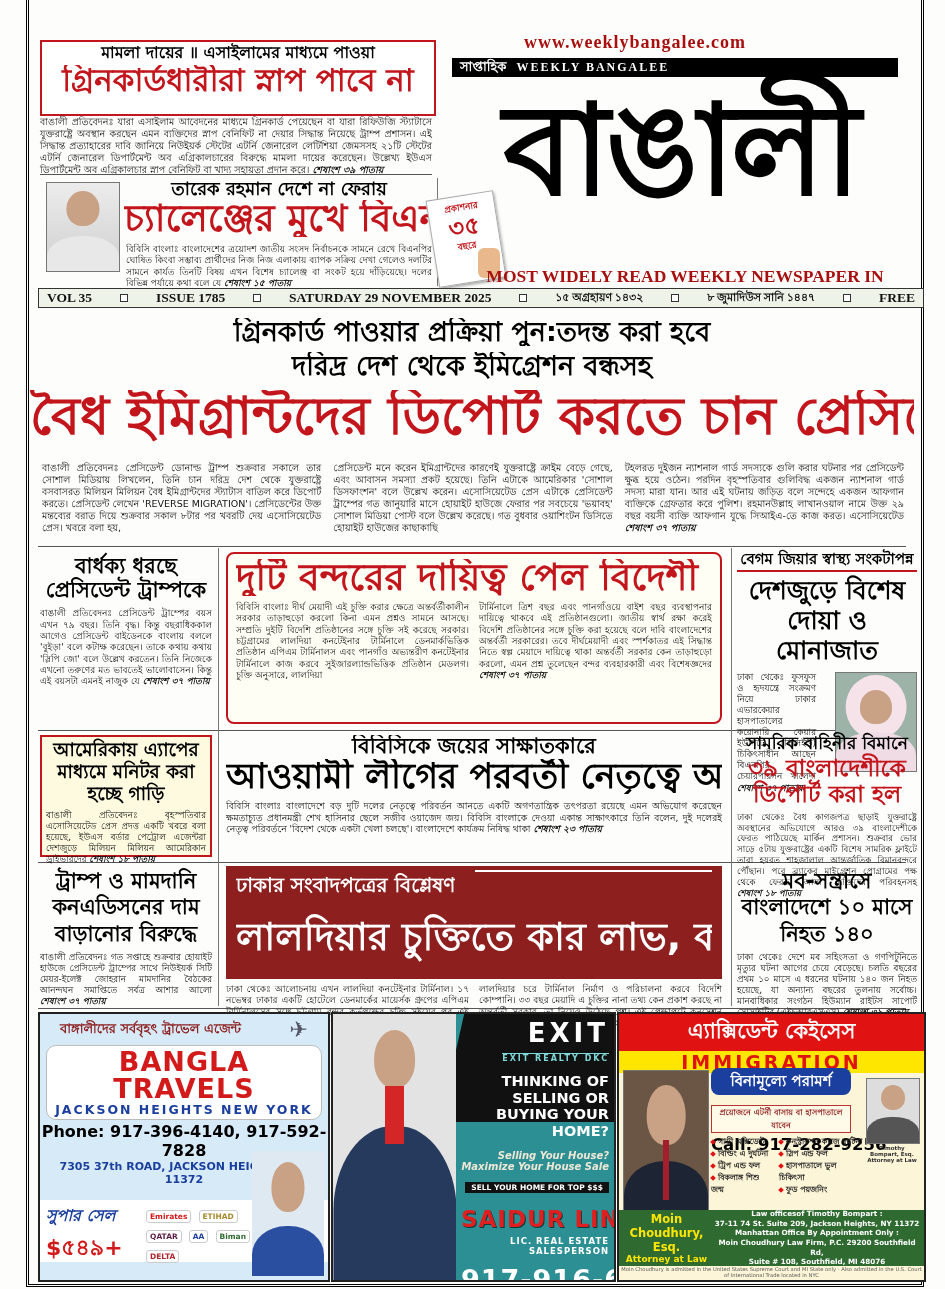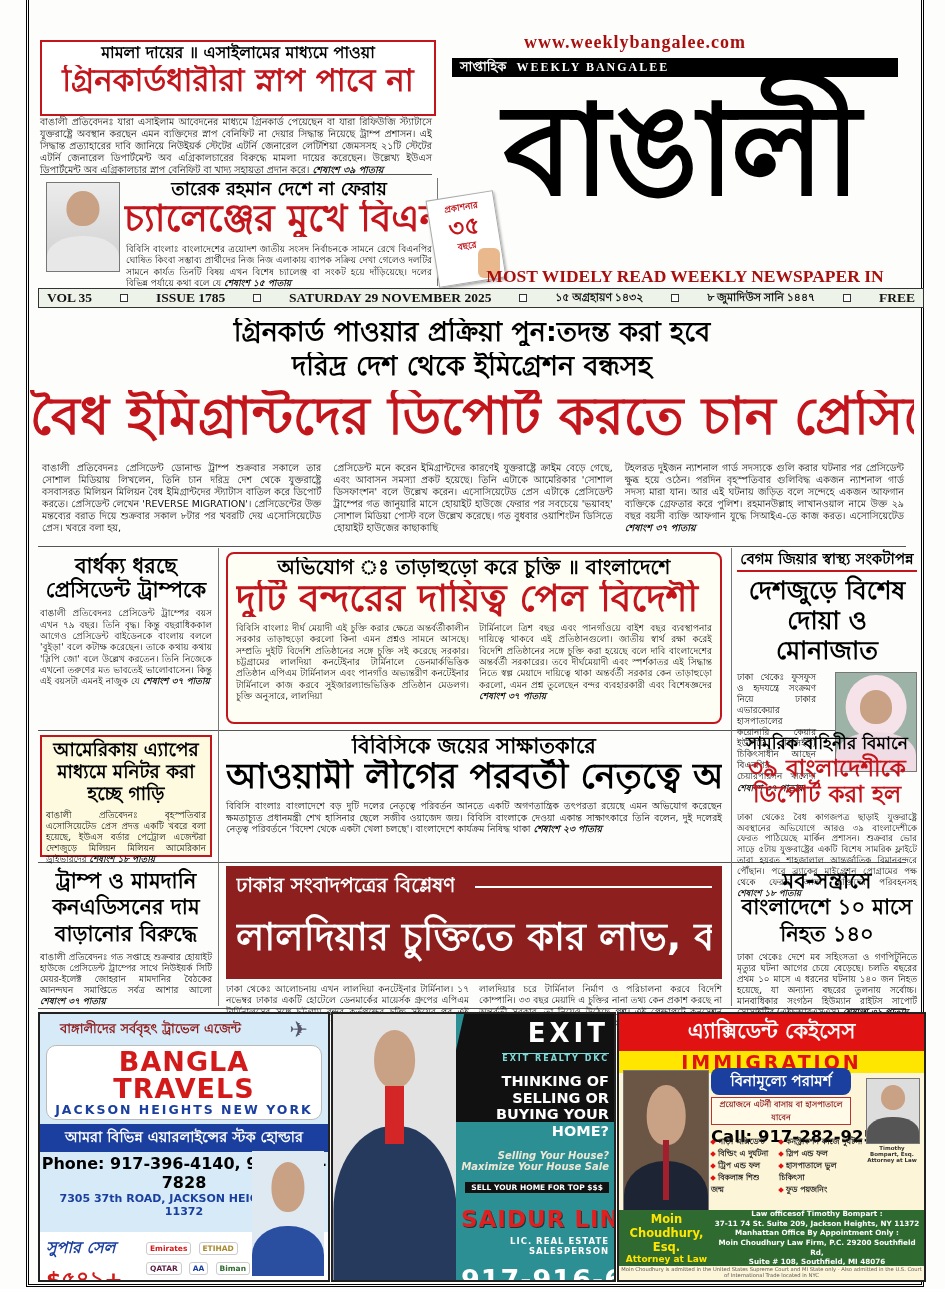--- a/index.html
+++ b/index.html
@@ -165,21 +165,20 @@
 
   <div class="abs" style="left:40px;top:554px;width:172px;">
     <div class="hl-blk c" style="font-size:21px;line-height:1.15;">বার্ধক্য ধরছে প্রেসিডেন্ট ট্রাম্পকে</div>
     <p class="body-txt" style="margin:6px 0 0;font-size:9px;">
       <span>বাঙালী প্রতিবেদনঃ প্রেসিডেন্ট ট্রাম্পের বয়স এখন ৭৯ বছর। তিনি বৃদ্ধ। কিন্তু বছরাধিককাল আগেও প্রেসিডেন্ট বাইডেনকে বাংলায় বললে 'বুইড়া' বলে কটাক্ষ করেছেন। তাকে কথায় কথায় 'স্লিপি জো' বলে উল্লেখ করতেন। তিনি নিজেকে এখনো তরুণের মত ভাবতেই ভালোবাসেন। কিন্তু এই বয়সটা এমনই নাজুক যে</span>
       <span class="cont">শেষাংশ ৩৭ পাতায়</span>
     </p>
   </div>
 
   <div class="abs creambox" style="left:226px;top:552px;width:496px;height:172px;padding:3px 8px;box-sizing:border-box;">
-    <div class="kicker c nowrap" style="font-size:20px;">অভিযোগ ঃ তাড়াহুড়ো করে চুক্তি ॥ বাংলাদেশে</div>
     <div class="hl-red c nowrap" style="font-size:37px;margin-top:2px;">দুটি বন্দরের দায়িত্ব পেল বিদেশী প্রতিষ্ঠান</div>
     <div style="display:flex;gap:10px;margin-top:6px;">
       <p class="body-txt" style="flex:1;margin:0;font-size:9px;">বিবিসি বাংলাঃ দীর্ঘ মেয়াদী এই চুক্তি করার ক্ষেত্রে অন্তর্বর্তীকালীন সরকার তাড়াহুড়ো করলো কিনা এমন প্রশ্নও সামনে আসছে। সম্প্রতি দুইটি বিদেশি প্রতিষ্ঠানের সঙ্গে চুক্তি সই করেছে সরকার। চট্টগ্রামের লালদিয়া কনটেইনার টার্মিনালে ডেনমার্কভিত্তিক প্রতিষ্ঠান এপিএম টার্মিনালস এবং পানগাঁও অভ্যন্তরীণ কনটেইনার টার্মিনালে কাজ করবে সুইজারল্যান্ডভিত্তিক প্রতিষ্ঠান মেডলগ। চুক্তি অনুসারে, লালদিয়া</p>
       <p class="body-txt" style="flex:1;margin:0;font-size:9px;">
         <span>টার্মিনালে ত্রিশ বছর এবং পানগাঁওয়ে বাইশ বছর ব্যবস্থাপনার দায়িত্বে থাকবে এই প্রতিষ্ঠানগুলো। জাতীয় স্বার্থ রক্ষা করেই বিদেশি প্রতিষ্ঠানের সঙ্গে চুক্তি করা হয়েছে বলে দাবি বাংলাদেশের অন্তর্বর্তী সরকারের। তবে দীর্ঘমেয়াদী এবং স্পর্শকাতর এই সিদ্ধান্ত নিতে স্বল্প মেয়াদে দায়িত্বে থাকা অন্তর্বর্তী সরকার কেন তাড়াহুড়ো করলো, এমন প্রশ্ন তুলেছেন বন্দর ব্যবহারকারী এবং বিশেষজ্ঞদের</span>
         <span class="cont">শেষাংশ ৩৭ পাতায়</span>
       </p>
     </div>
   </div>
 
@@ -228,21 +227,21 @@
   <div class="abs" style="left:40px;top:868px;width:172px;">
     <div class="hl-blk c" style="font-size:21px;line-height:1.25;">ট্রাম্প ও মামদানি কনএডিসনের দাম বাড়ানোর বিরুদ্ধে</div>
     <p class="body-txt" style="margin:5px 0 0;font-size:8.8px;">
       <span>বাঙালী প্রতিবেদনঃ গত সপ্তাহে শুক্রবার হোয়াইট হাউজে প্রেসিডেন্ট ট্রাম্পের সাথে নিউইয়র্ক সিটি মেয়র-ইলেক্ট জোহরান মামদানির বৈঠকের আনন্দঘন সমাপ্তিতে সর্বত্র আশার আলো</span>
       <span class="cont">শেষাংশ ৩৭ পাতায়</span>
     </p>
   </div>
 
   <div class="abs" style="left:226px;top:866px;width:496px;">
     <div class="maroonbox" style="padding:4px 10px 8px;">
-      <div style="display:flex;align-items:center;gap:20px;">
+      <div style="display:flex;gap:20px;">
         <span class="b nowrap" style="font-size:20px;">ঢাকার সংবাদপত্রের বিশ্লেষণ</span>
         <span style="flex:1;border-top:2px solid #fff;"></span>
       </div>
       <div class="b c nowrap" style="font-size:38px;margin-top:4px;">লালদিয়ার চুক্তিতে কার লাভ, কার ক্ষতি</div>
     </div>
     <div style="display:flex;gap:10px;margin-top:5px;">
       <p class="body-txt" style="flex:1;margin:0;font-size:9px;">ঢাকা থেকেঃ আলোচনায় এখন লালদিয়া কনটেইনার টার্মিনাল। ১৭ নভেম্বর ঢাকার একটি হোটেলে ডেনমার্কের মায়ের্সক গ্রুপের এপিএম টার্মিনালসের সঙ্গে চট্টগ্রাম বন্দর কর্তৃপক্ষের চুক্তি সইয়ের পর এই আলোচনা রাজপথে বিক্ষোভেও গড়িয়েছে। চুক্তি অনুযায়ী, পতেঙ্গায়</p>
       <p class="body-txt" style="flex:1;margin:0;font-size:9px;">
         <span>লালদিয়ার চরে টার্মিনাল নির্মাণ ও পরিচালনা করবে বিদেশি কোম্পানি। ৩৩ বছর মেয়াদি এ চুক্তির নানা তথ্য কেন প্রকাশ করছে না অন্তর্বর্তী সরকার, তা নিয়েও উঠেছে প্রশ্ন। এই প্রেক্ষাপটে কনসেশন চুক্তি আসলে কী? লালদিয়ার কনসেশন চুক্তিতে কী কী</span>
         <span class="cont">শেষাংশ ২১ পাতায়</span>
@@ -260,21 +259,20 @@
 
   <div class="abs ad bt" style="left:38px;top:1012px;width:288px;height:266px;">
     <div style="display:flex;align-items:center;padding:3px 20px;">
       <span class="tag">বাঙ্গালীদের সর্ববৃহৎ ট্রাভেল এজেন্ট</span>
       <span style="font-size:22px;margin-left:auto;color:#556;">✈</span>
     </div>
     <div class="namebox" style="margin:0 6px;">
       <div class="brand">BANGLA TRAVELS</div>
       <div class="loc">JACKSON HEIGHTS NEW YORK</div>
     </div>
-    <div class="band1" style="margin-top:4px;">আমরা বিভিন্ন এয়ারলাইন্সের স্টক হোল্ডার</div>
     <div class="phone" style="margin-top:2px;">Phone: 917-396-4140, 917-592-7828</div>
     <div class="addr">7305 37th ROAD, JACKSON HEIGHTS, NY 11372</div>
     <div style="position:relative;background:#fff;height:62px;margin-top:14px;padding:3px 6px;box-sizing:border-box;">
       <div style="color:#1b3f9e;font-weight:bold;font-style:italic;font-size:16px;">সুপার সেল</div>
       <div style="color:#d31a1a;font-weight:bold;font-size:22px;">$৫৪৯+</div>
       <div style="position:absolute;left:105px;top:4px;width:110px;">
         <span class="chip" style="color:#d31a1a;">Emirates</span>
         <span class="chip" style="color:#a98a2f;">ETIHAD</span>
         <span class="chip" style="color:#5c1d45;">QATAR</span>
         <span class="chip" style="color:#1b3f9e;">AA</span>
@@ -314,21 +312,21 @@
   <div class="abs ad imm" style="left:617px;top:1012px;width:305px;height:266px;">
     <div class="band-red">এ্যাক্সিডেন্ট কেইসেস</div>
     <div class="band-yel">IMMIGRATION</div>
     <div class="portrait" style="position:absolute;left:4px;top:56px;width:84px;height:150px;--suit:#1d2433;background:#6b5646;">
       <div class="head"></div>
       <div class="torso"></div>
       <div style="position:absolute;left:46%;top:46%;width:8%;height:40%;background:#a41f2e;"></div>
     </div>
     <div style="position:absolute;left:92px;top:54px;width:140px;">
       <div class="band-blue">বিনামূল্যে পরামর্শ</div>
-      <div class="note" style="margin-top:2px;">প্রয়োজনে এটর্নী বাসায় বা হাসপাতালে যাবেন</div>
+      <div class="note" style="margin-top:10px;">প্রয়োজনে এটর্নী বাসায় বা হাসপাতালে যাবেন</div>
       <div class="call" style="margin-top:2px;white-space:nowrap;">Call: 917-282-9256</div>
     </div>
     <div style="position:absolute;left:92px;top:122px;width:152px;display:flex;gap:4px;">
       <div class="blist" style="flex:0 0 64px;">
         <div><span class="bullet"></span><span>গাড়ী এক্সিডেন্ট</span></div>
         <div><span class="bullet"></span><span>বিল্ডিং এ দুর্ঘটনা</span></div>
         <div><span class="bullet"></span><span>ট্রিপ এন্ড ফল</span></div>
         <div><span class="bullet"></span><span>বিকলাঙ্গ শিশু জন্ম</span></div>
       </div>
       <div class="blist" style="flex:1;">

